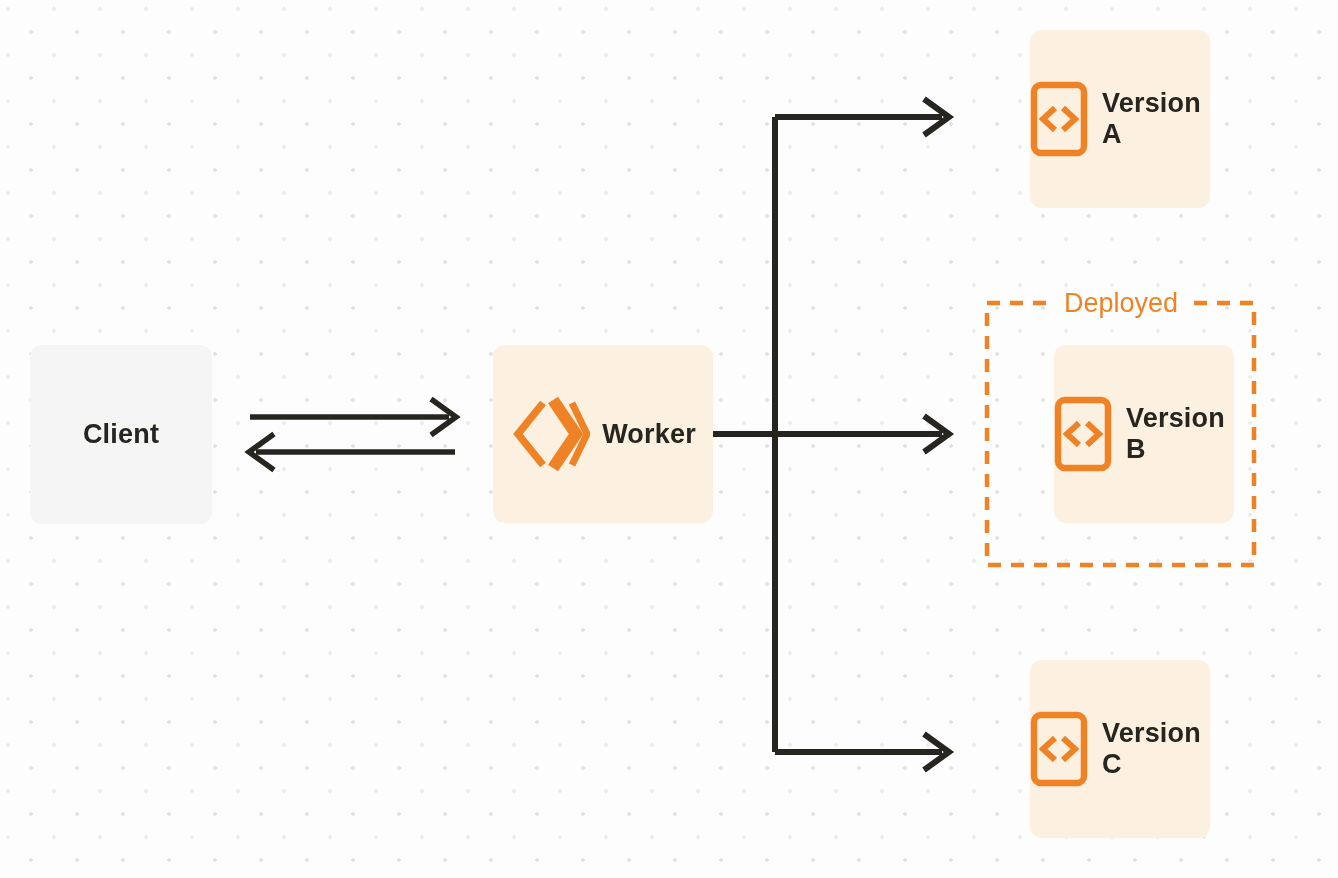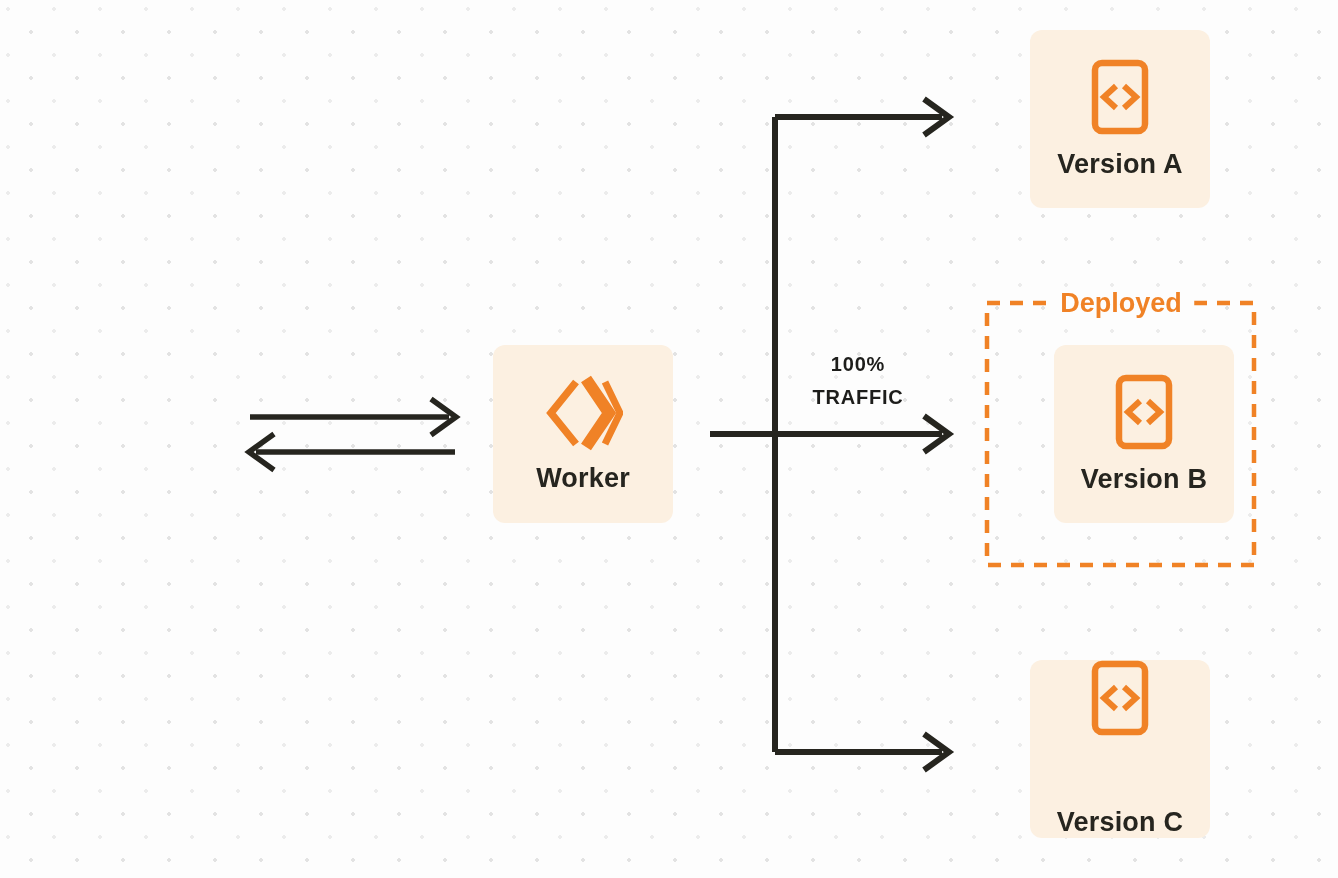--- a/index.html
+++ b/index.html
@@ -23,21 +23,21 @@
     position: absolute;
     left: 0;
     top: 0;
     pointer-events: none;
     z-index: 1;
   }
   .node {
     position: absolute;
     border-radius: 12px;
     display: flex;
-    flex-direction: column;
+    flex-direction: row;
     align-items: center;
     justify-content: center;
     z-index: 2;
     box-sizing: border-box;
   }
   .node-label {
     font-size: 27px;
     font-weight: 700;
     color: #26251f;
     letter-spacing: 0.2px;
@@ -48,21 +48,21 @@
     width: 182px;
     height: 179px;
     background: #f5f5f6;
   }
   .cream {
     background: #fcf0e1;
   }
   .worker-node {
     left: 493px;
     top: 345px;
-    width: 180px;
+    width: 220px;
     height: 178px;
     gap: 12px;
   }
   .version-node {
     left: 1030px;
     width: 180px;
     height: 178px;
     gap: 14px;
   }
   .version-a { top: 30px; }
@@ -83,21 +83,21 @@
     white-space: nowrap;
   }
   .deployed-label {
     position: absolute;
     left: 1121px;
     top: 303px;
     transform: translate(-50%, -50%);
     background: #fdfdfd;
     padding: 0 12px;
     font-size: 27px;
-    font-weight: 700;
+    font-weight: 400;
     color: #f08226;
     z-index: 3;
     white-space: nowrap;
   }
   .icon-wrap {
     display: flex;
     align-items: center;
     justify-content: center;
   }
 </style>
@@ -125,20 +125,23 @@
       <path d="M775 117 H942"></path>
       <path d="M924 99 L949 117 L924 135"></path>
 
       <path d="M775 752 H942"></path>
       <path d="M924 734 L949 752 L924 770"></path>
     </g>
 
     <rect x="987" y="303" width="267" height="262" fill="none" stroke="#f08226" stroke-width="4.5" stroke-dasharray="13 10"></rect>
   </svg>
 
+  <div class="node client-node">
+    <div class="node-label">Client</div>
+  </div>
 
   <div class="node cream worker-node">
     <span class="icon-wrap">
       <svg width="80" height="76" viewBox="0 0 80 76" fill="none">
         <path d="M33 7 L8 38 L33 69" stroke="#f08226" stroke-width="7.5"></path>
         <path d="M43 4 L66 38 L43 72" stroke="#f08226" stroke-width="12"></path>
         <path d="M62 7 L77 38 L62 69" stroke="#f08226" stroke-width="7"></path>
       </svg>
     </span>
     <div class="node-label">Worker</div>
@@ -172,18 +175,14 @@
         <rect x="4" y="4" width="50" height="68" rx="7" stroke="#f08226" stroke-width="6.5"></rect>
         <path d="M25 27 L13 38 L25 49" stroke="#f08226" stroke-width="6"></path>
         <path d="M33 27 L45 38 L33 49" stroke="#f08226" stroke-width="6"></path>
       </svg>
     </span>
     <div class="node-label">Version C</div>
   </div>
 
   <div class="deployed-label">Deployed</div>
 
-  <div class="traffic-label">
-    <div>100%</div>
-    <div>TRAFFIC</div>
-  </div>
 
 </div>
 
 </body></html>

